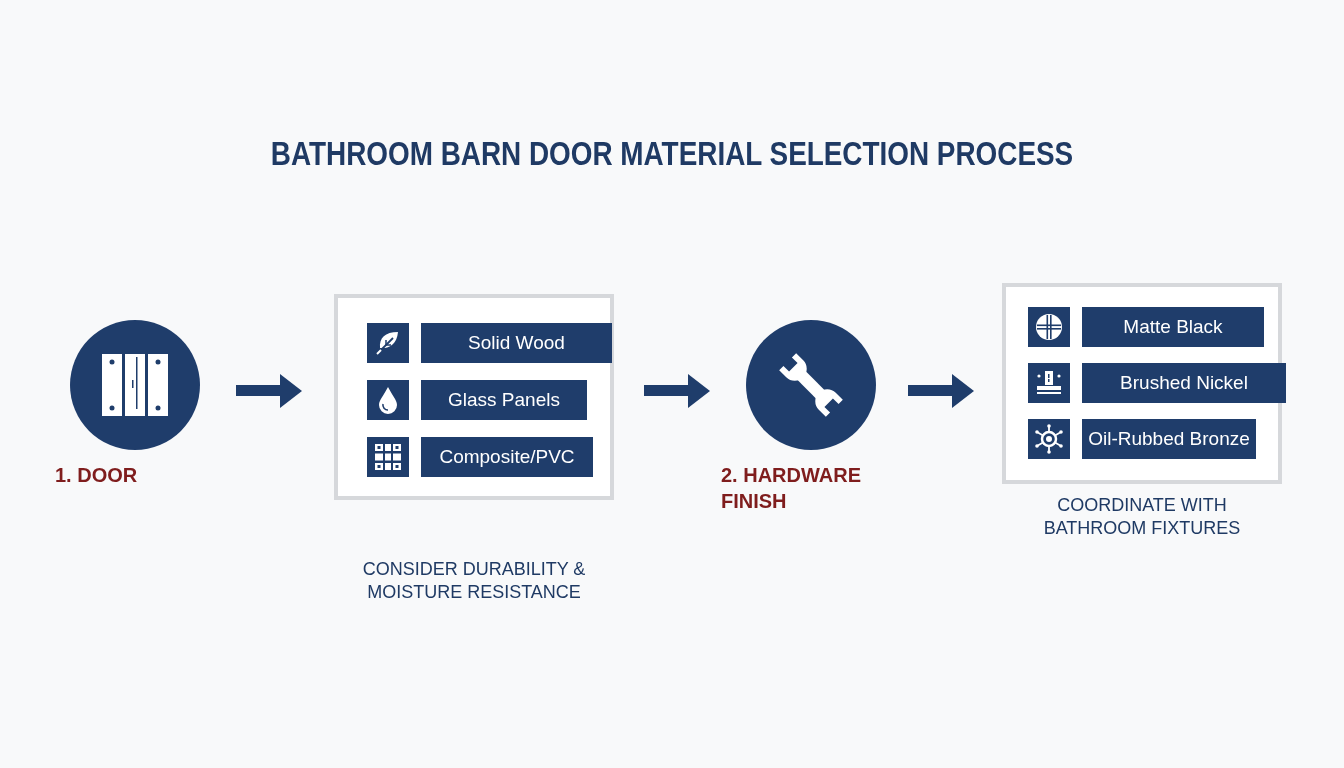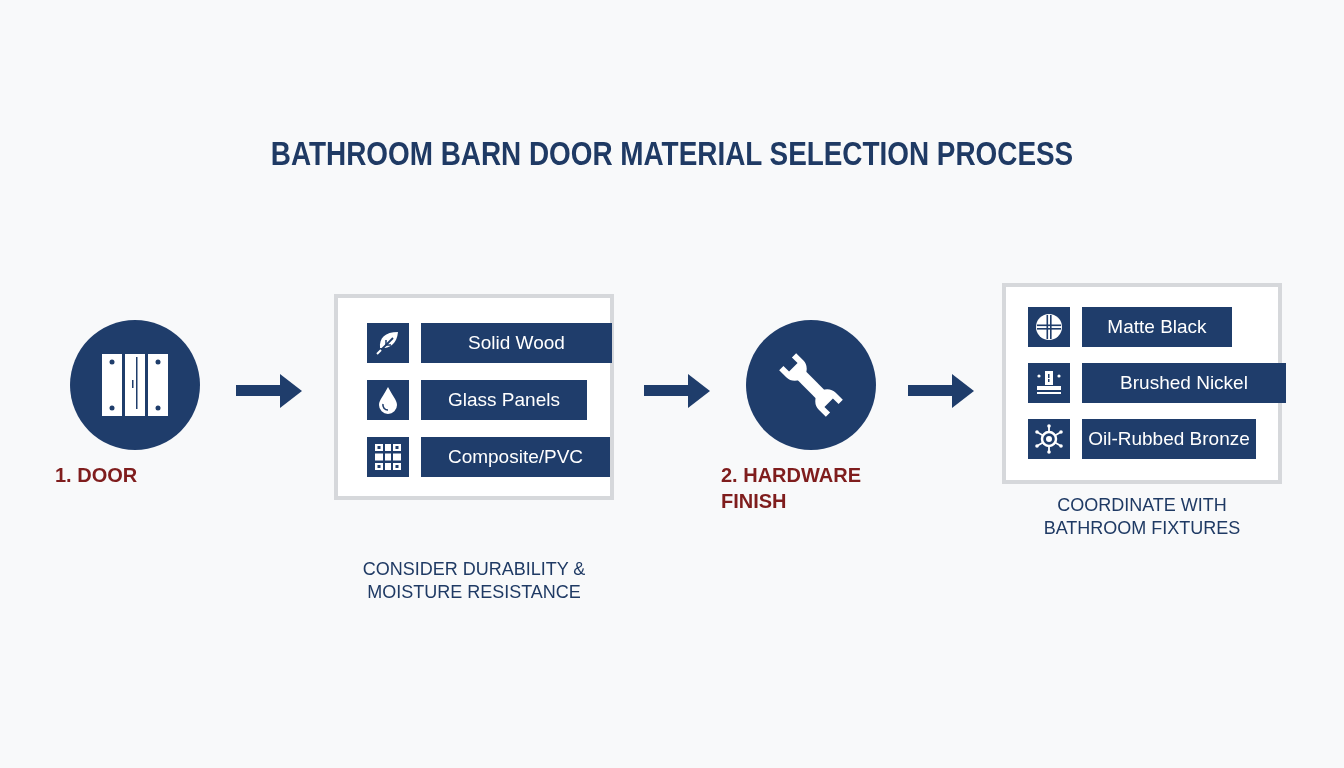--- a/index.html
+++ b/index.html
@@ -101,21 +101,21 @@
         <rect x="1" y="10.5" width="8" height="7" fill="#fff"></rect>
         <rect x="11" y="10.5" width="6" height="7" fill="#fff"></rect>
         <rect x="19" y="10.5" width="8" height="7" fill="#fff"></rect>
         <rect x="1" y="20" width="8" height="7" fill="#fff"></rect>
           <rect x="3.5" y="22" width="3" height="3" fill="#1f3d6b"></rect>
         <rect x="11" y="20" width="6" height="7" fill="#fff"></rect>
         <rect x="19" y="20" width="8" height="7" fill="#fff"></rect>
           <rect x="21.5" y="22" width="3" height="3" fill="#1f3d6b"></rect>
       </svg>
     </div>
-    <div class="opt-label" style="left:83px; width:189px;">Composite/PVC</div>
+    <div class="opt-label" style="left:83px; width:172px;">Composite/PVC</div>
   </div>
 </div>
 <div class="caption" style="left:314px; top:510px; width:320px;margin-top:48px;">
   <div>CONSIDER DURABILITY &amp;</div>
   <div>MOISTURE RESISTANCE</div>
 </div>
 
 <svg class="arrow" style="left:644px; top:374px;" width="66" height="34" viewBox="0 0 66 34">
   <rect x="0" y="11" width="46" height="11" fill="#1f3d6b"></rect>
   <polygon points="44,0 66,17 44,34" fill="#1f3d6b"></polygon>
@@ -144,21 +144,21 @@
   <div class="opt-row" style="top:20px;">
     <div class="opt-icon" style="left:22px;">
       <svg width="28" height="28" viewBox="0 0 28 28">
         <circle cx="14" cy="14" r="13" fill="#fff"></circle>
         <rect x="11.5" y="2" width="1.6" height="24" fill="#1f3d6b"></rect>
         <rect x="15" y="2" width="1.6" height="24" fill="#1f3d6b"></rect>
         <rect x="2" y="11.5" width="24" height="1.6" fill="#1f3d6b"></rect>
         <rect x="2" y="15" width="24" height="1.6" fill="#1f3d6b"></rect>
       </svg>
     </div>
-    <div class="opt-label" style="left:76px; width:150px;">Matte Black</div>
+    <div class="opt-label" style="left:76px; width:182px;">Matte Black</div>
   </div>
   <div class="opt-row" style="top:76px;">
     <div class="opt-icon" style="left:22px;">
       <svg width="30" height="28" viewBox="0 0 30 28">
         <rect x="11" y="2" width="8" height="14" fill="#fff"></rect>
         <rect x="14" y="5" width="1.5" height="4" fill="#1f3d6b"></rect>
         <rect x="14" y="10" width="1.5" height="3" fill="#1f3d6b"></rect>
         <circle cx="5" cy="7" r="1.6" fill="#fff"></circle>
         <circle cx="25" cy="7" r="1.6" fill="#fff"></circle>
         <rect x="3" y="17" width="24" height="4" fill="#fff"></rect>

